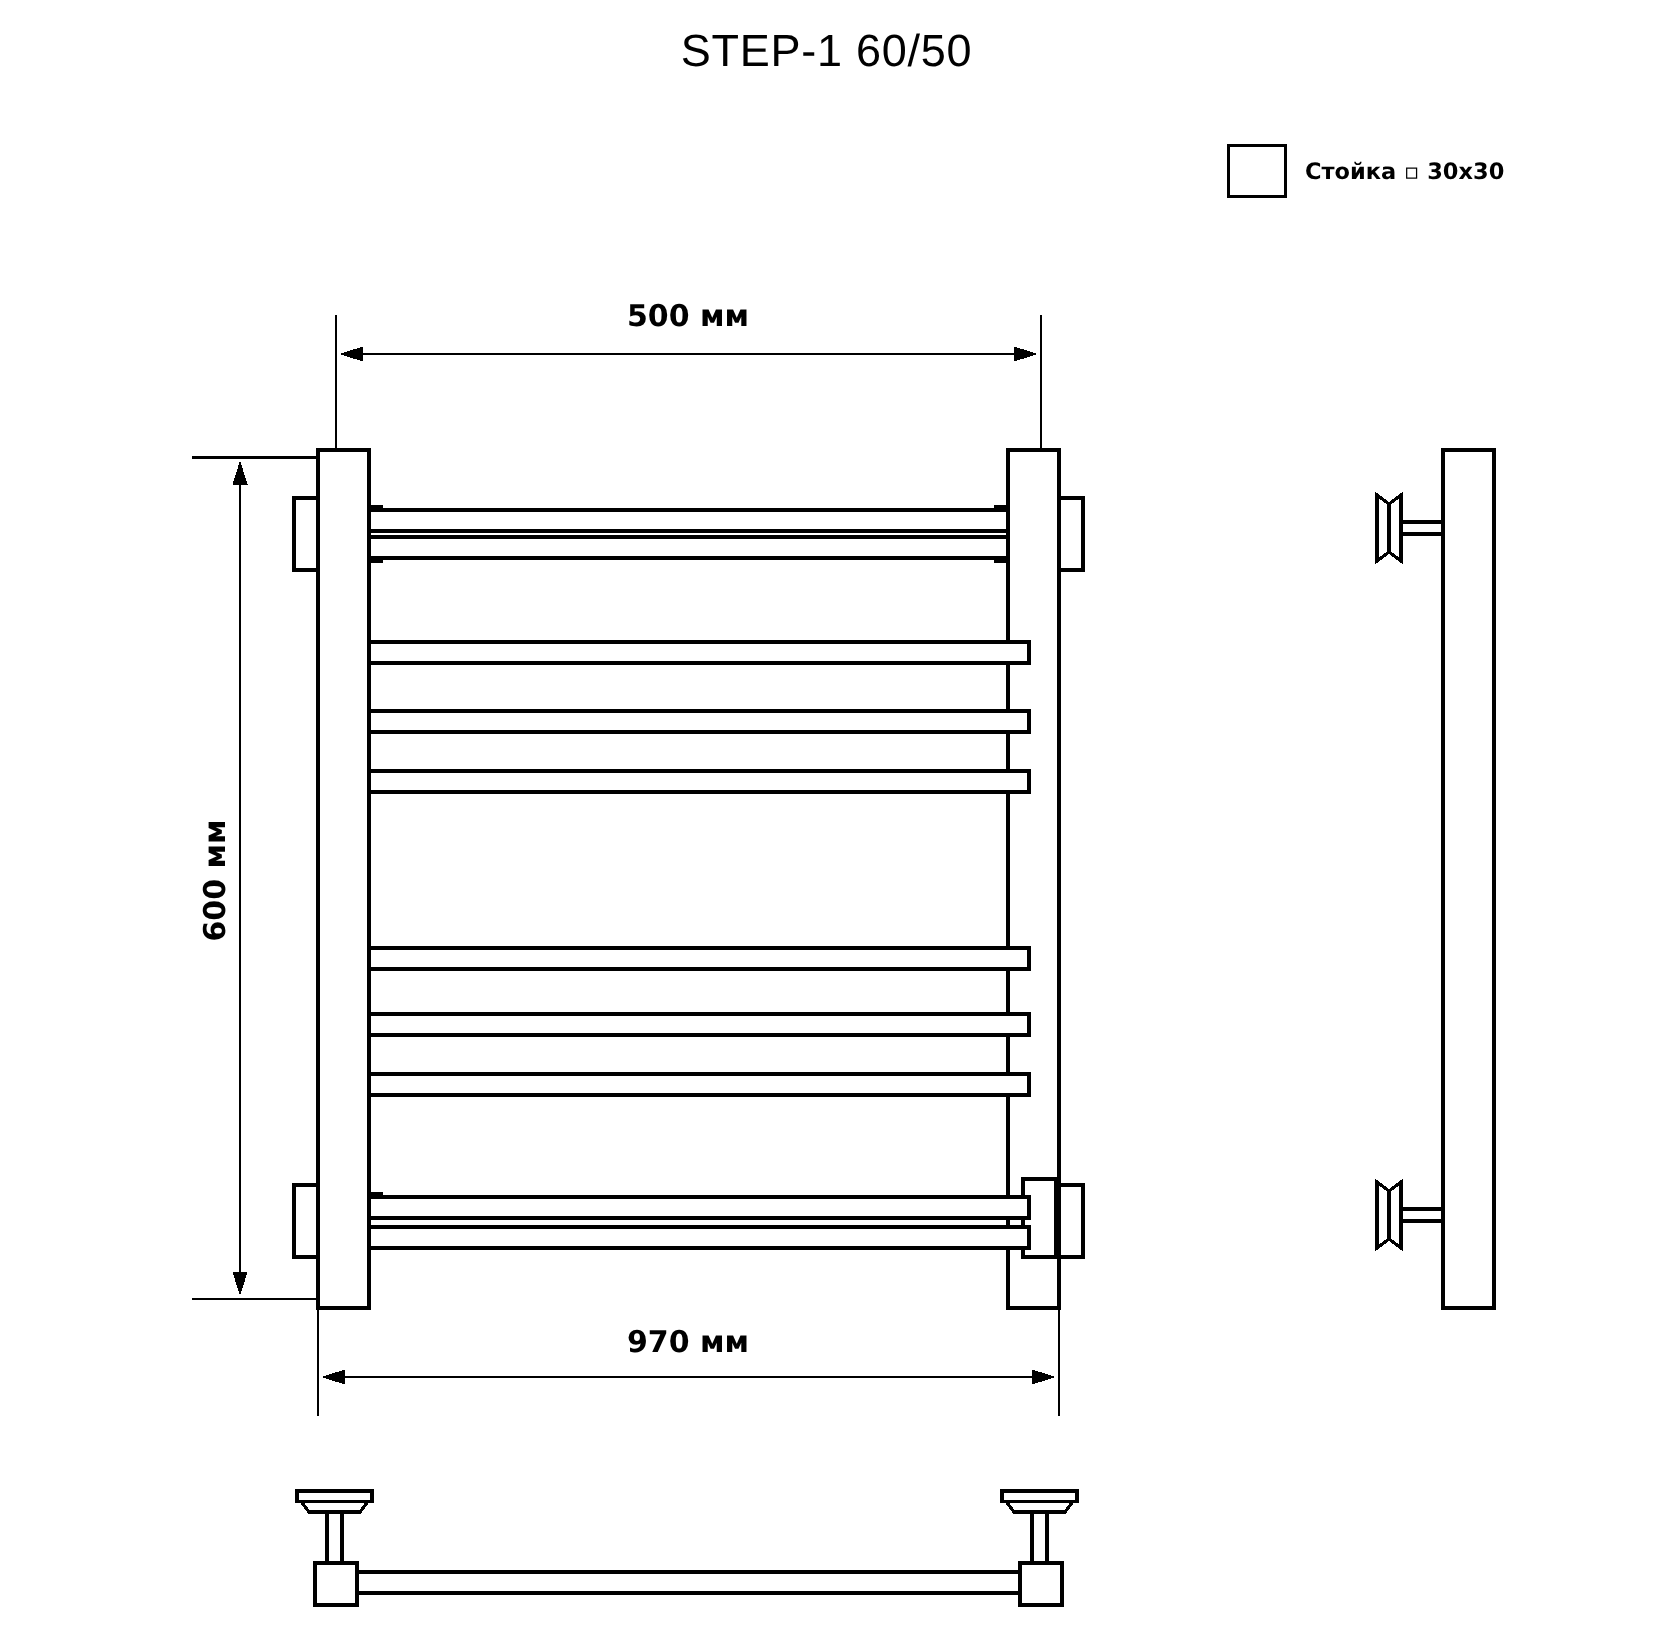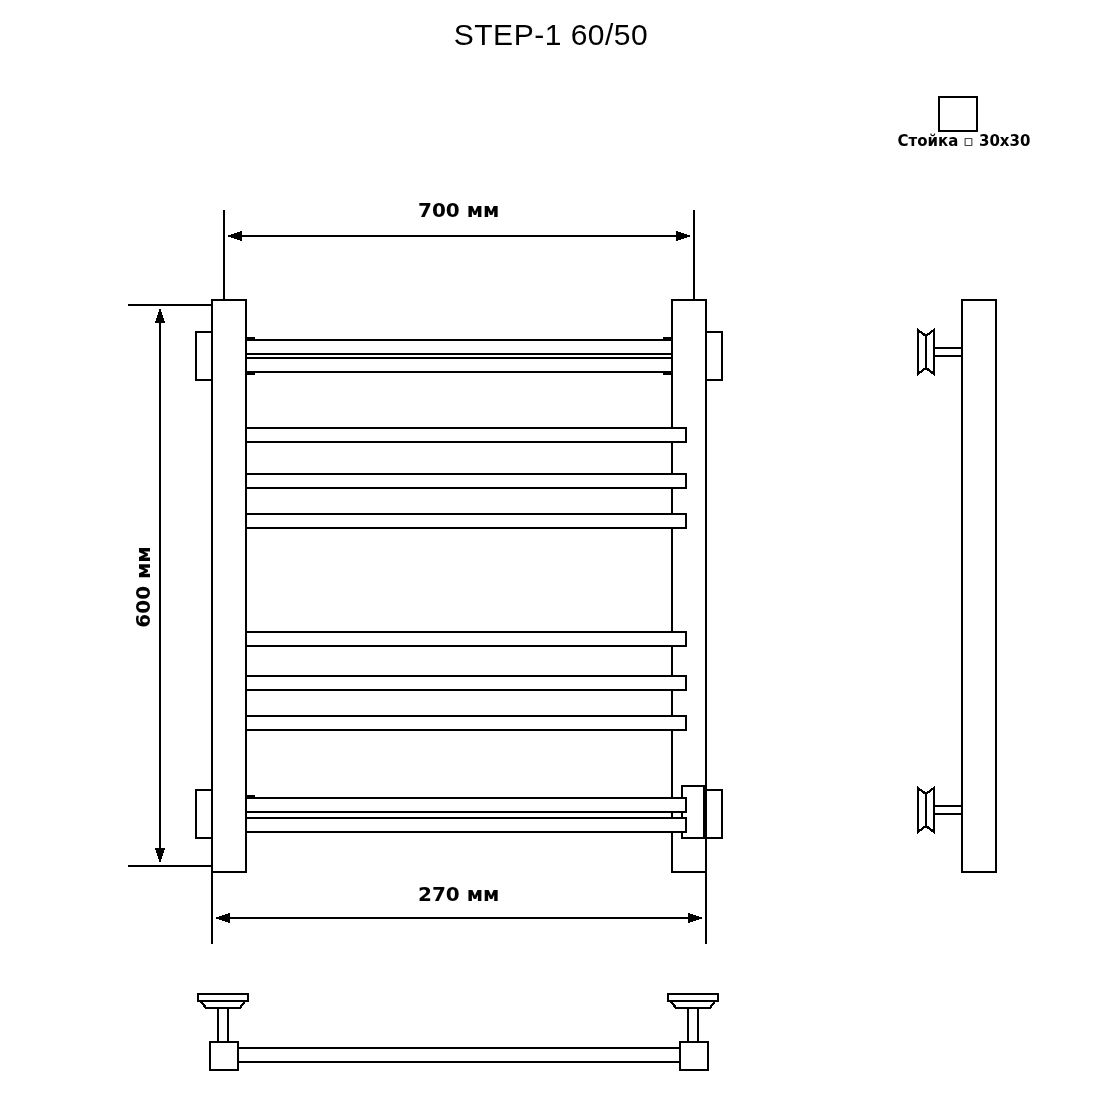--- a/index.html
+++ b/index.html
@@ -35,21 +35,20 @@
   .legend {
     position: absolute;
     left: 818px;
     top: 96px;
     width: 280px;
   }
   .legend-row {
     display: flex;
     align-items: center;
     margin-bottom: 14px;
-    flex-direction: column;
   }
   .legend-swatch-post {
     width: 40px;
     height: 36px;
     border: 2px solid #000;
     background: #fff;
     box-sizing: border-box;
     flex: 0 0 auto;
   }
   .legend-swatch-bar {
@@ -89,23 +88,23 @@
 
   <div class="title">STEP-1 60/50</div>
 
   <div class="legend">
     <div class="legend-row">
       <div class="legend-swatch-post"></div>
       <div class="legend-label">Стойка ▫ 30x30</div>
     </div>
   </div>
 
-  <div class="dim-text" style="left:418px; top:198px;">700 мм</div>
+  <div class="dim-text" style="left:418px; top:198px;">500 мм</div>
   <div class="dim-text dim-vert" style="left:88px; top:575px; width:110px; text-align:center;">600 мм</div>
-  <div class="dim-text" style="left:418px; top:882px;">270 мм</div>
+  <div class="dim-text" style="left:418px; top:882px;">970 мм</div>
 
   <svg width="1102" height="1101" viewBox="0 0 1102 1101">
     <g stroke="#000" fill="none" stroke-width="2.2" shape-rendering="crispEdges">
 
       <g stroke-width="1.8">
 
         <line x1="224" y1="210" x2="224" y2="300"></line>
         <line x1="694" y1="210" x2="694" y2="300"></line>
 
         <line x1="228" y1="236" x2="690" y2="236"></line>

